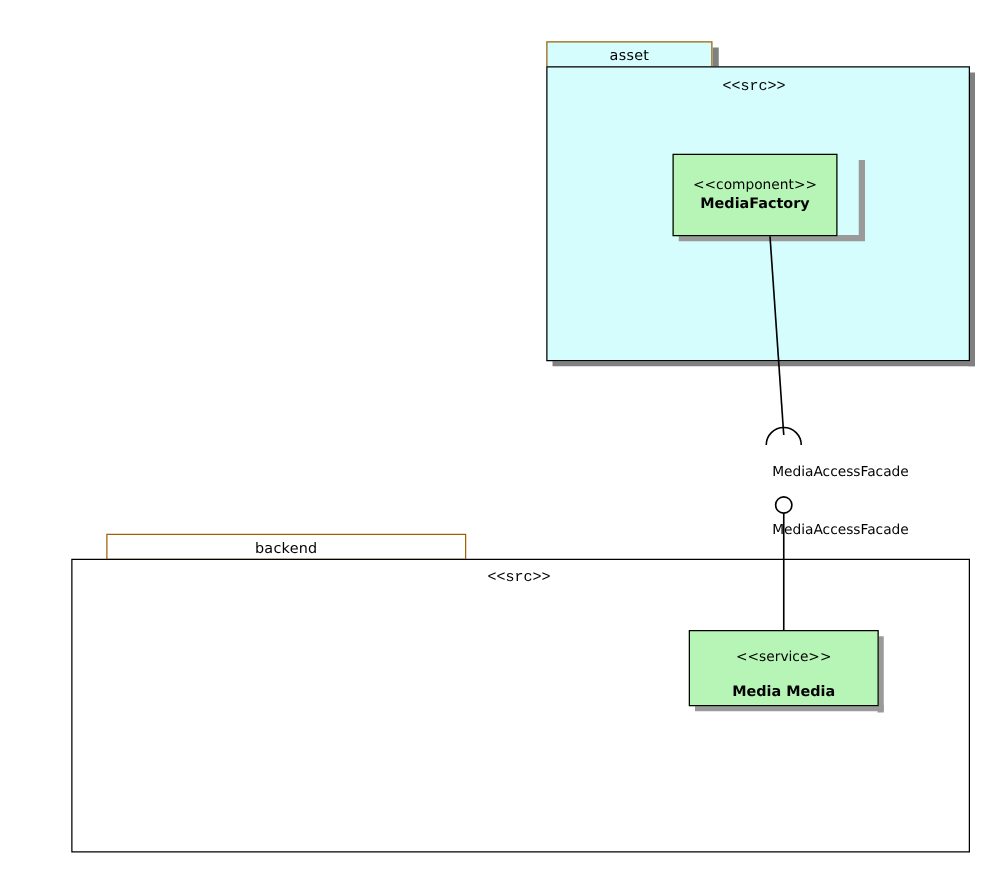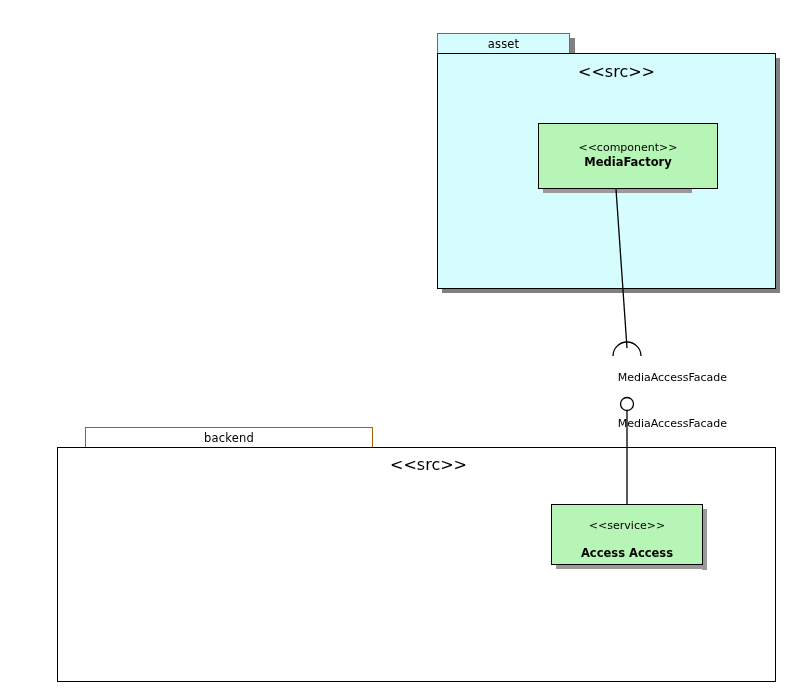--- a/index.html
+++ b/index.html
@@ -35,23 +35,24 @@
     position: absolute;
     box-sizing: border-box;
     border: 1px solid #000000;
   }
   .pkg-shadow {
     position: absolute;
     background: #808080;
   }
   .pkg-stereotype {
     position: absolute;
-    font-size: 16px;
+    font-size: 12px;
     color: #000000;
     white-space: nowrap;
+    font-family: Liberation Mono, monospace;
   }
 
   
   .comp {
     position: absolute;
     box-sizing: border-box;
     border: 1px solid #000000;
     background: #b6f5b6;
   }
   .comp-shadow {
@@ -108,40 +109,40 @@
     <span>asset</span>
   </div>
 
   <div class="pkg-body" style="left:437px; top:53px; width:339px; height:236px; background:#d5fdfd;"></div>
 
   <div class="pkg-stereotype" style="left:578px; top:62px;">&lt;&lt;src&gt;&gt;</div>
 
   <div class="comp-shadow" style="left:687px; top:128px; width:5px; height:61px;"></div>
   <div class="comp-shadow" style="left:543px; top:188px; width:149px; height:5px;"></div>
 
-  <div class="comp" style="left:538px; top:123px; width:180px; height:66px;">
+  <div class="comp" style="left:538px; top:123px; width:132px; height:66px;">
     <div class="comp-stereo" style="top:17px;">&lt;&lt;component&gt;&gt;</div>
     <div class="comp-title" style="top:31px;">MediaFactory</div>
 
   </div>
 
   <div class="pkg-tab" style="left:57px; top:427px; width:288px; height:21px; background:#ffffff;margin-left:28px;">
     <span>backend</span>
   </div>
 
   <div class="pkg-body" style="left:57px; top:447px; width:719px; height:235px; background:#ffffff;"></div>
 
   <div class="pkg-stereotype" style="left:390px; top:455px;">&lt;&lt;src&gt;&gt;</div>
 
   <div class="comp-shadow" style="left:702px; top:509px; width:5px; height:61px;"></div>
   <div class="comp-shadow" style="left:556px; top:564px; width:151px; height:5px;"></div>
 
   <div class="comp" style="left:551px; top:504px; width:152px; height:61px;">
     <div class="comp-stereo" style="top:14px;">&lt;&lt;service&gt;&gt;</div>
-    <div class="comp-title" style="top:41px;">Access Access</div>
+    <div class="comp-title" style="top:41px;">Media Media</div>
 
   </div>
 
   <svg class="conn-svg">
 
     <line x1="616" y1="189" x2="627" y2="348" stroke="#000000" stroke-width="1.3"></line>
 
     <path d="M 613 356 A 14 14 0 0 1 641 356" fill="none" stroke="#000000" stroke-width="1.3"></path>
 
     <circle cx="627" cy="404" r="6.5" fill="#ffffff" stroke="#000000" stroke-width="1.3"></circle>

